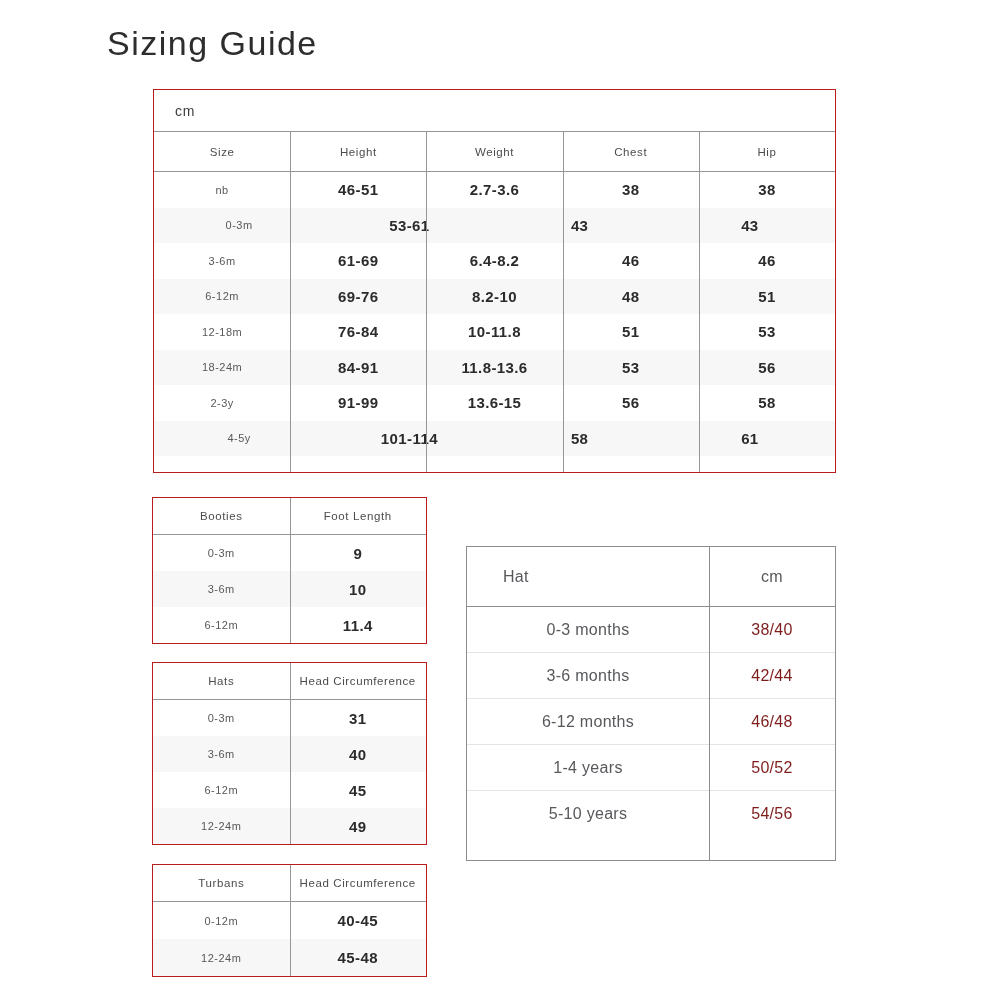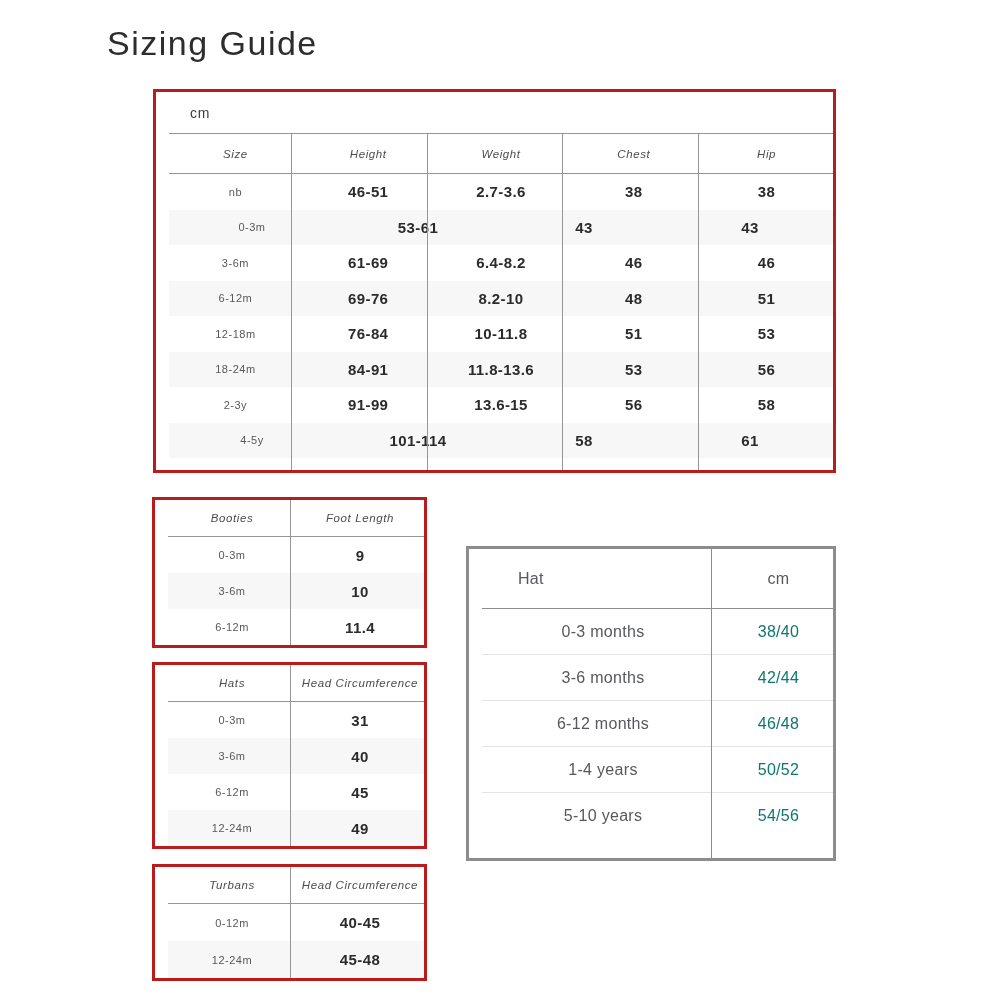--- a/index.html
+++ b/index.html
@@ -5,32 +5,32 @@
   html,body{margin:0;padding:0;}
   body{
     width:1000px;height:1000px;position:relative;background:#ffffff;
     font-family:"Liberation Sans", sans-serif;color:#333;
     -webkit-font-smoothing:antialiased;
   }
   .page-title{
     position:absolute;left:107px;top:24px;
     font-size:34px;font-weight:400;letter-spacing:1.5px;color:#2d2d2d;
   }
-  .tbl{position:absolute;border:3px solid #b91c1c;background:#fff;box-sizing:border-box;padding-left:13px;}
+  .tbl{position:absolute;border:1px solid #b91c1c;background:#fff;box-sizing:border-box;}
   .vline{position:absolute;width:1px;background:#969696;}
 
   
   .main-tbl{left:153px;top:89px;width:683px;height:384px;}
   .cm-row{
     height:42px;border-bottom:1px solid #969696;display:flex;align-items:center;
     padding-left:21px;box-sizing:border-box;font-size:14px;color:#3d3d3d;letter-spacing:.8px;
   }
   .head-row{height:40px;border-bottom:1px solid #969696;display:flex;box-sizing:border-box;}
   .head-cell{flex:1;display:flex;align-items:center;justify-content:center;
-    font-size:11.5px;color:#4c4c4c;letter-spacing:.6px;font-style:italic;}
+    font-size:11.5px;color:#4c4c4c;letter-spacing:.6px;}
   .data-row{height:35.5px;display:flex;}
   .data-row.alt{background:#f7f7f7;}
   .pad-row{height:16px;}
   .cell{flex:1;display:flex;align-items:center;justify-content:center;}
   .size-cell{font-size:11px;color:#585858;letter-spacing:.5px;}
   .value-cell{font-size:15px;color:#2b2b2b;font-weight:600;letter-spacing:.4px;}
 
   
   .small-tbl{left:152px;width:275px;}
   .booties-tbl{top:497px;}
@@ -46,21 +46,21 @@
   .hatcm-head{height:60px;border-bottom:1px solid #8c8c8c;display:flex;box-sizing:border-box;}
   .hatcm-head-left{width:242px;display:flex;align-items:center;padding-left:36px;
     box-sizing:border-box;font-size:16px;color:#56585b;letter-spacing:.3px;}
   .hatcm-head-right{flex:1;display:flex;align-items:center;justify-content:center;
     font-size:16px;color:#56585b;letter-spacing:.3px;}
   .hatcm-row{height:45px;display:flex;border-bottom:1px solid #e4e4e4;}
   .hatcm-row.last{border-bottom:none;}
   .hatcm-cell-left{width:242px;display:flex;align-items:center;justify-content:center;
     font-size:16px;color:#56585b;letter-spacing:.3px;}
   .hatcm-cell-right{flex:1;display:flex;align-items:center;justify-content:center;
-    font-size:16px;color:#0f766e;letter-spacing:.3px;}
+    font-size:16px;color:#7f1d1d;letter-spacing:.3px;}
   .hatcm-vline{position:absolute;left:242px;top:0;bottom:0;width:1px;background:#8c8c8c;}
 </style>
 </head>
 <body>
 
 <div class="page-title">Sizing Guide</div>
 
 <div class="tbl main-tbl">
   <div class="cm-row">
     <span>cm</span>

